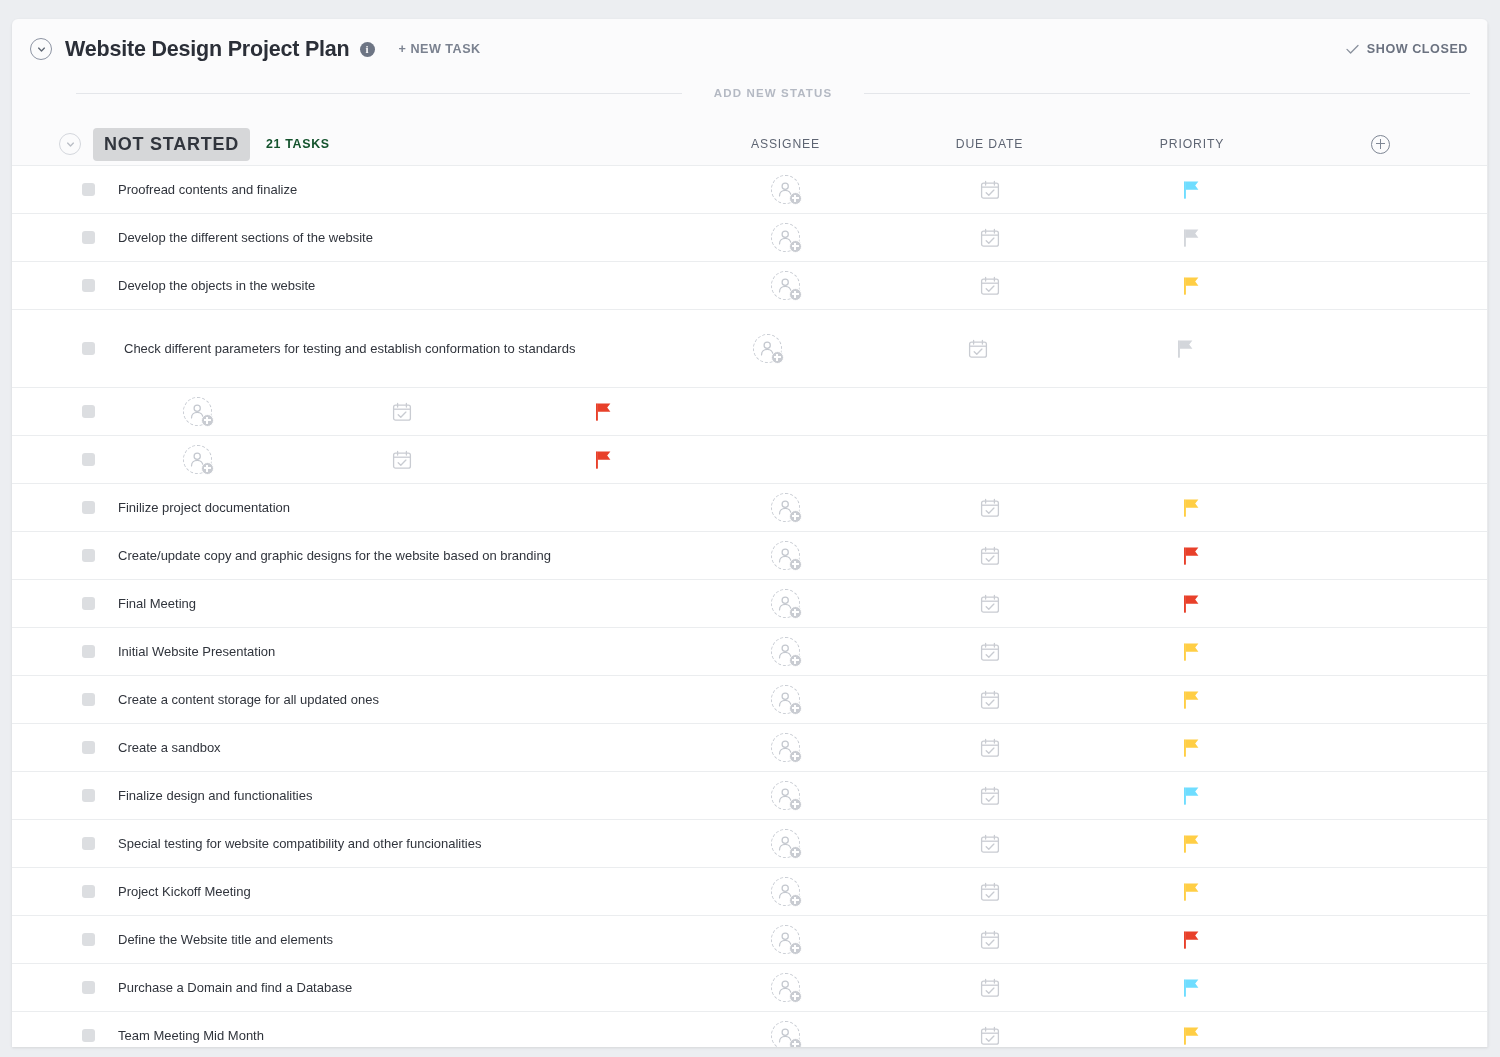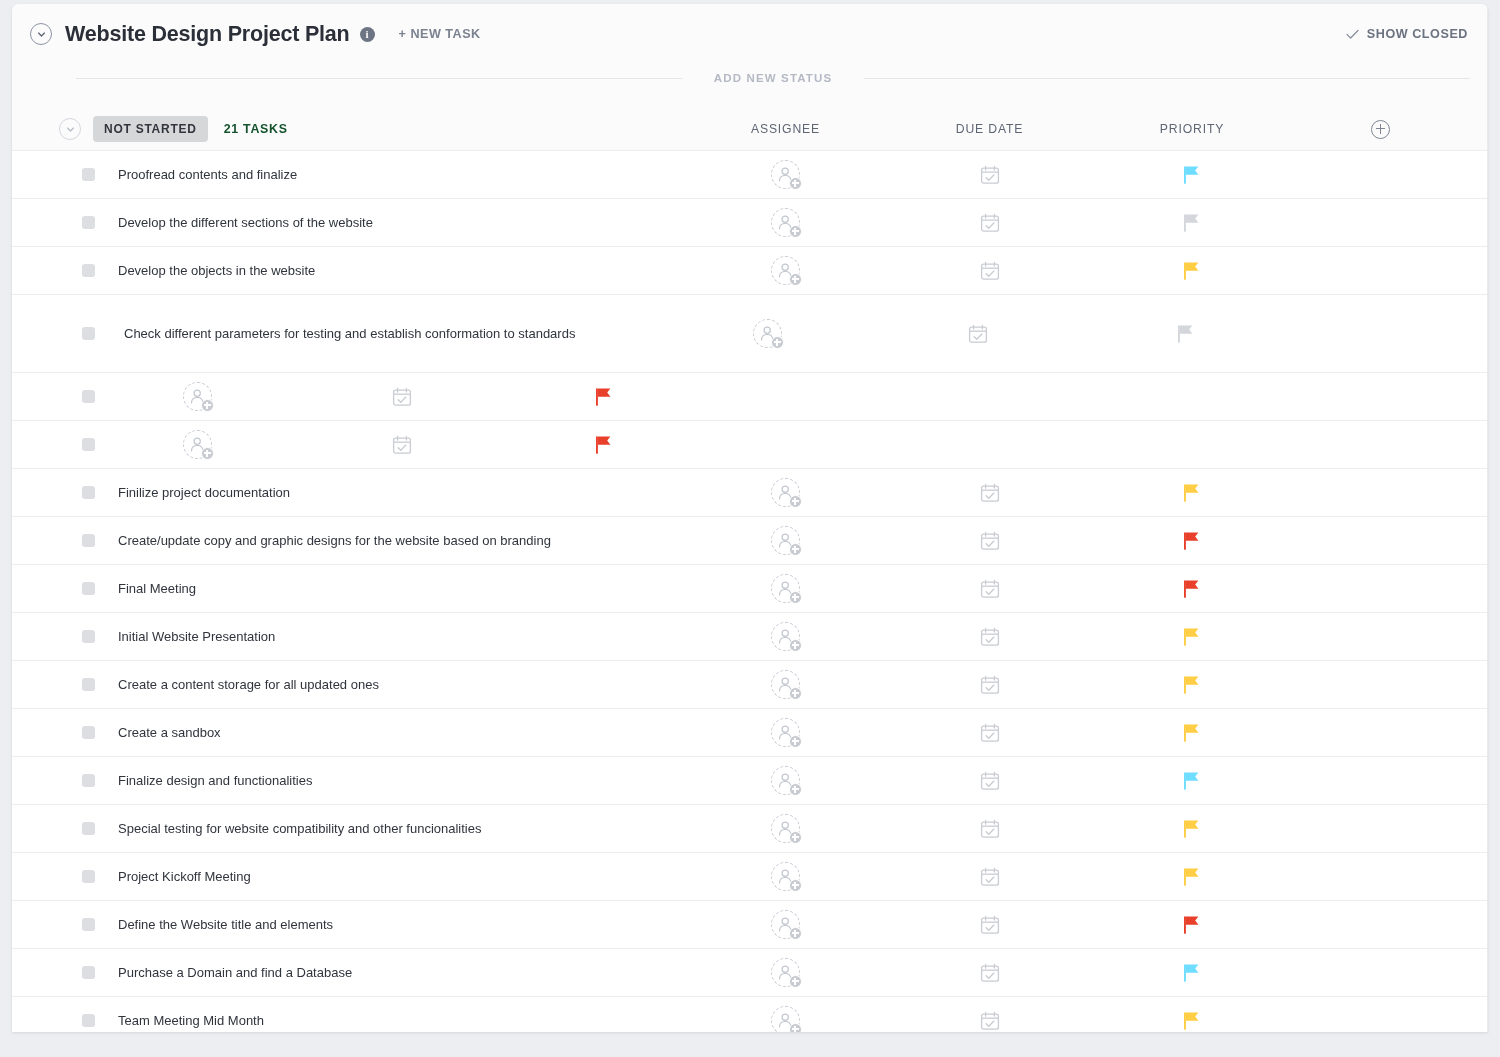--- a/index.html
+++ b/index.html
@@ -9,21 +9,21 @@
     height: 1057px;
     background: #eceef1;
     font-family: "Liberation Sans", sans-serif;
     -webkit-font-smoothing: antialiased;
     overflow: hidden;
   }
 
   #app {
     position: absolute;
     left: 12px;
-    top: 4px;
+    top: 19px;
     width: 1476px;
     height: 1028px;
     background: #fbfbfc;
     border-radius: 6px 6px 0 0;
     box-shadow: 0 1px 3px rgba(0,0,0,0.10);
     overflow: hidden;
   }
 
   
   .view-header {
@@ -119,21 +119,21 @@
     display: flex;
     align-items: center;
     padding: 0 20px 0 47px;
     margin-top: 16px;
   }
   .group-header .spacer-after-chev { width: 12px; flex: 0 0 auto; }
 
   .status-pill {
     background: #d6d7d9;
     color: #31353d;
-    font-size: 12px;
+    font-size: 18px;
     font-weight: 700;
     letter-spacing: 0.75px;
     padding: 6px 11px;
     border-radius: 4px;
     white-space: nowrap;
     cursor: pointer;
   }
 
   .task-count {
     margin-left: 16px;

